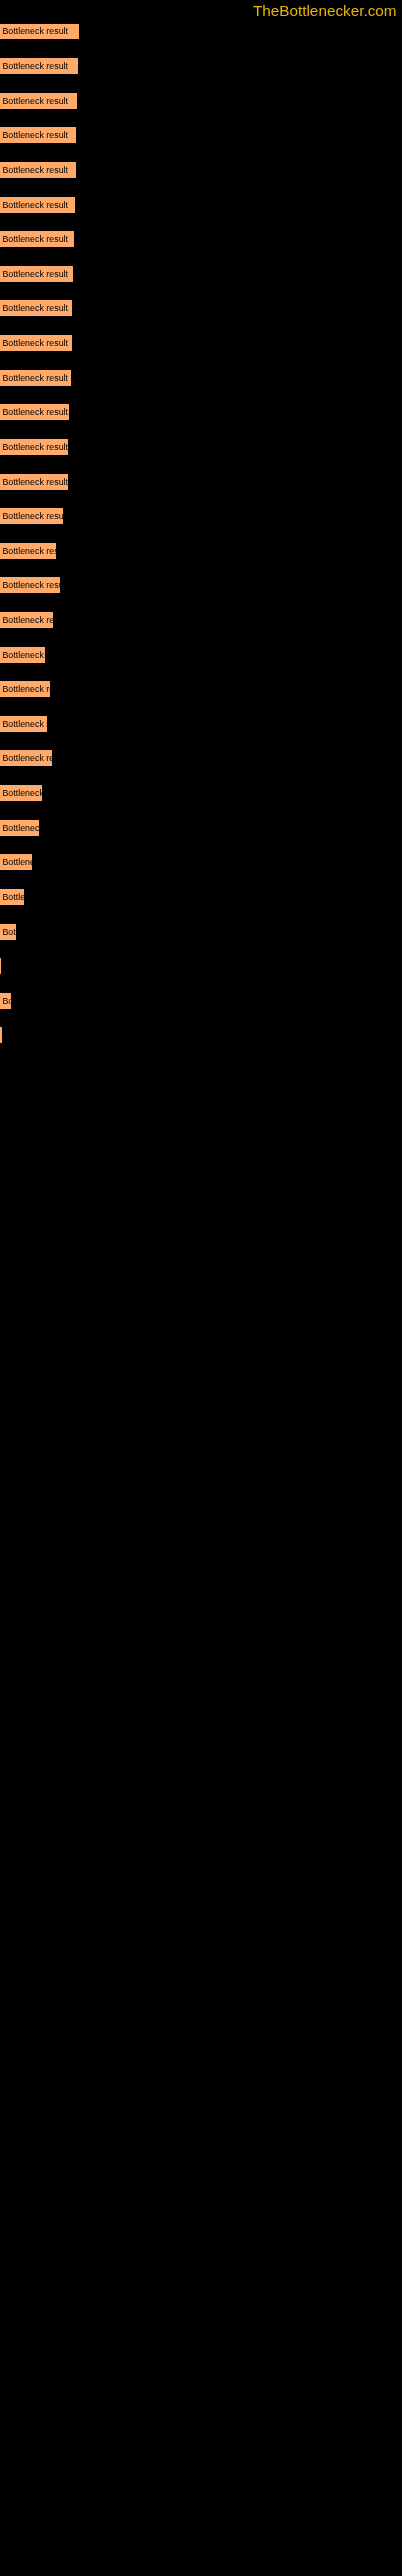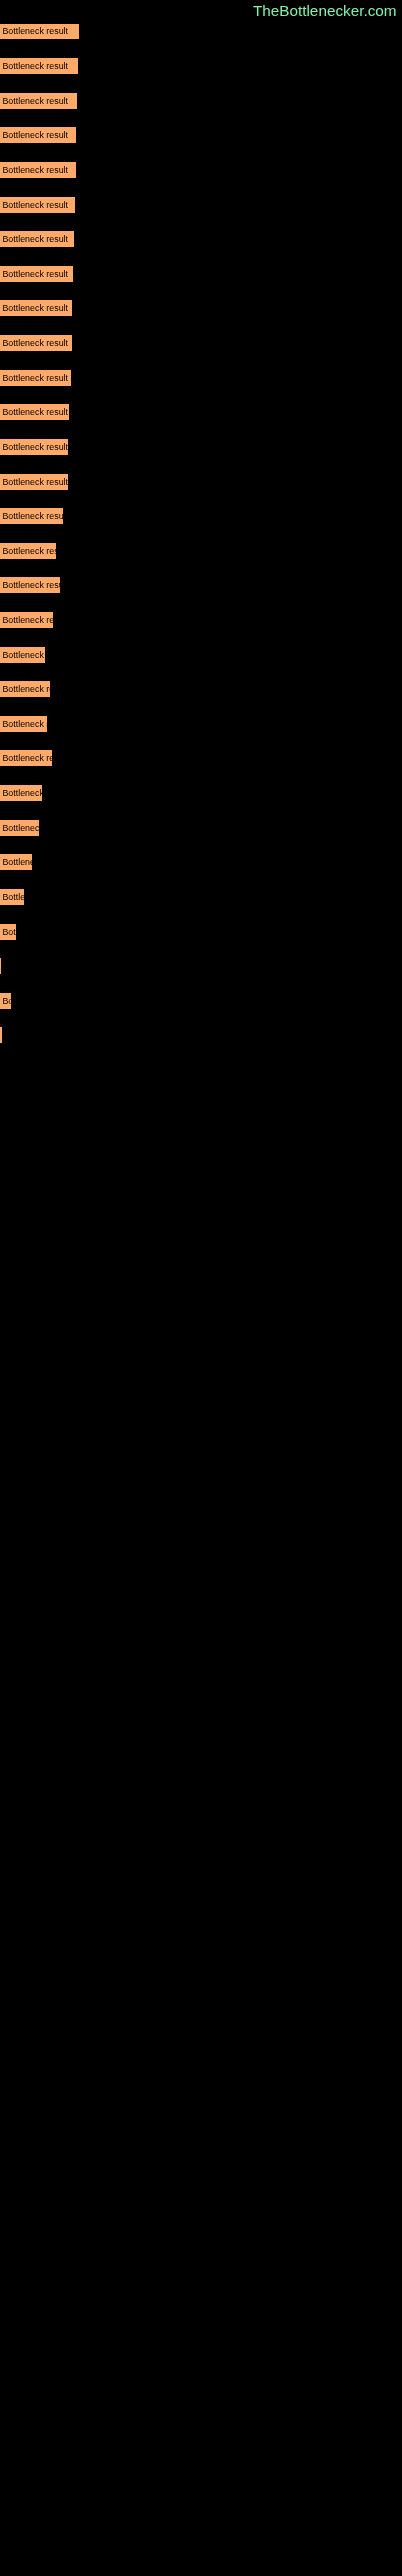--- a/index.html
+++ b/index.html
@@ -12,21 +12,21 @@
     height: 2576px;
     position: relative;
     overflow: hidden;
     font-family: "Liberation Sans", sans-serif;
   }
   #site-title {
     position: absolute;
     right: 6.4px;
     top: 1.6px;
     font-size: 15.3px;
-    color: #86efac;
+    color: #eab308;
     letter-spacing: 0px;
     white-space: nowrap;
     text-align: center;
   }
   #chart-area {
     position: absolute;
     left: 0;
     top: 0;
     width: 403px;
     height: 2272px;

